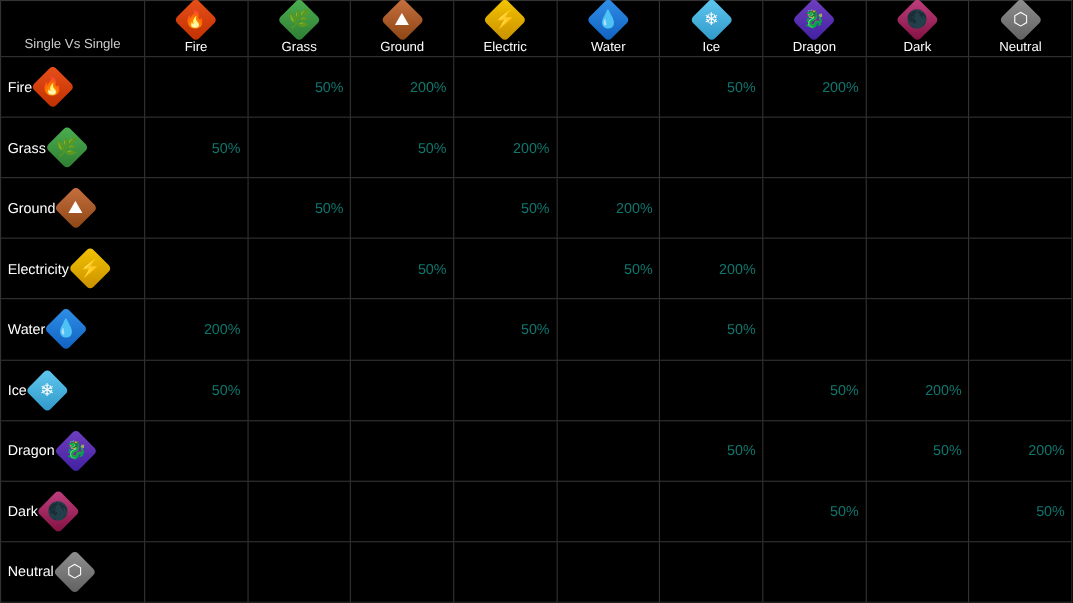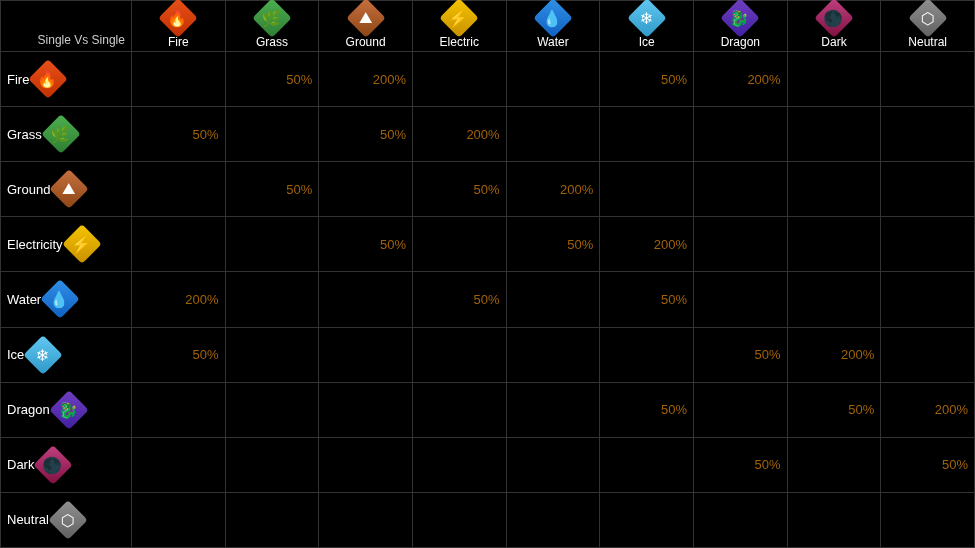--- a/index.html
+++ b/index.html
@@ -76,24 +76,24 @@
       height: 30px;
       display: inline-flex;
       align-items: center;
       justify-content: center;
       flex-shrink: 0;
     }
     .cell-value {
       font-size: 13px;
     }
     td.has-value {
-      color: #a16207;
+      color: #0f766e;
     }
     .corner-cell {
-      text-align: right;
+      text-align: center;
       font-size: 12px;
       color: #ccc;
       vertical-align: bottom;
       padding-bottom: 4px;
       margin-left: 12px;
     }
   </style>
 </head>
 <body>
 

